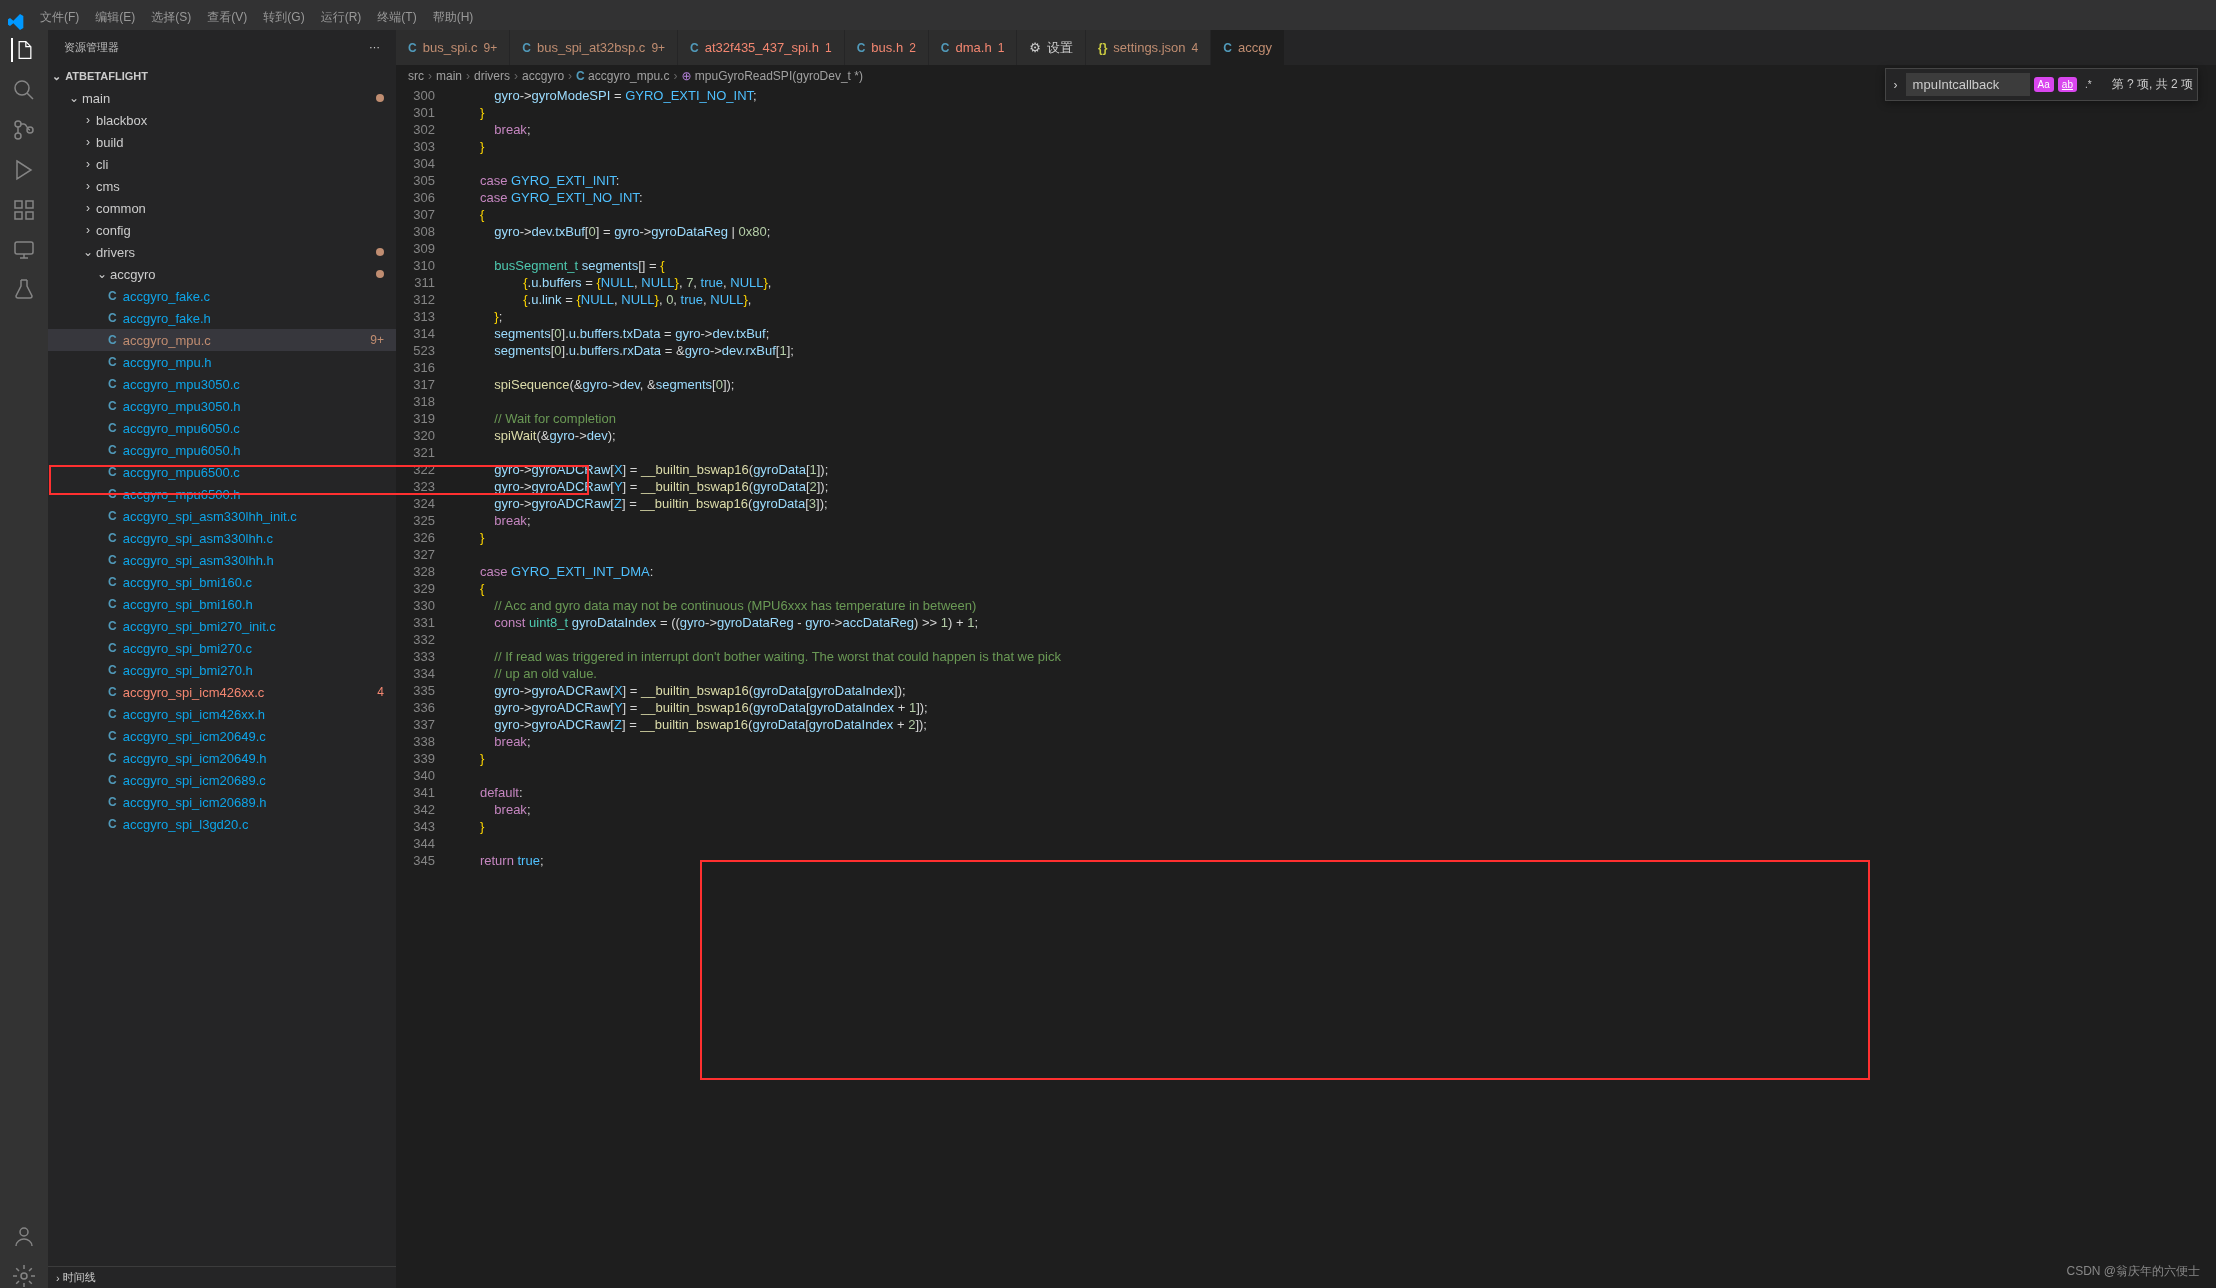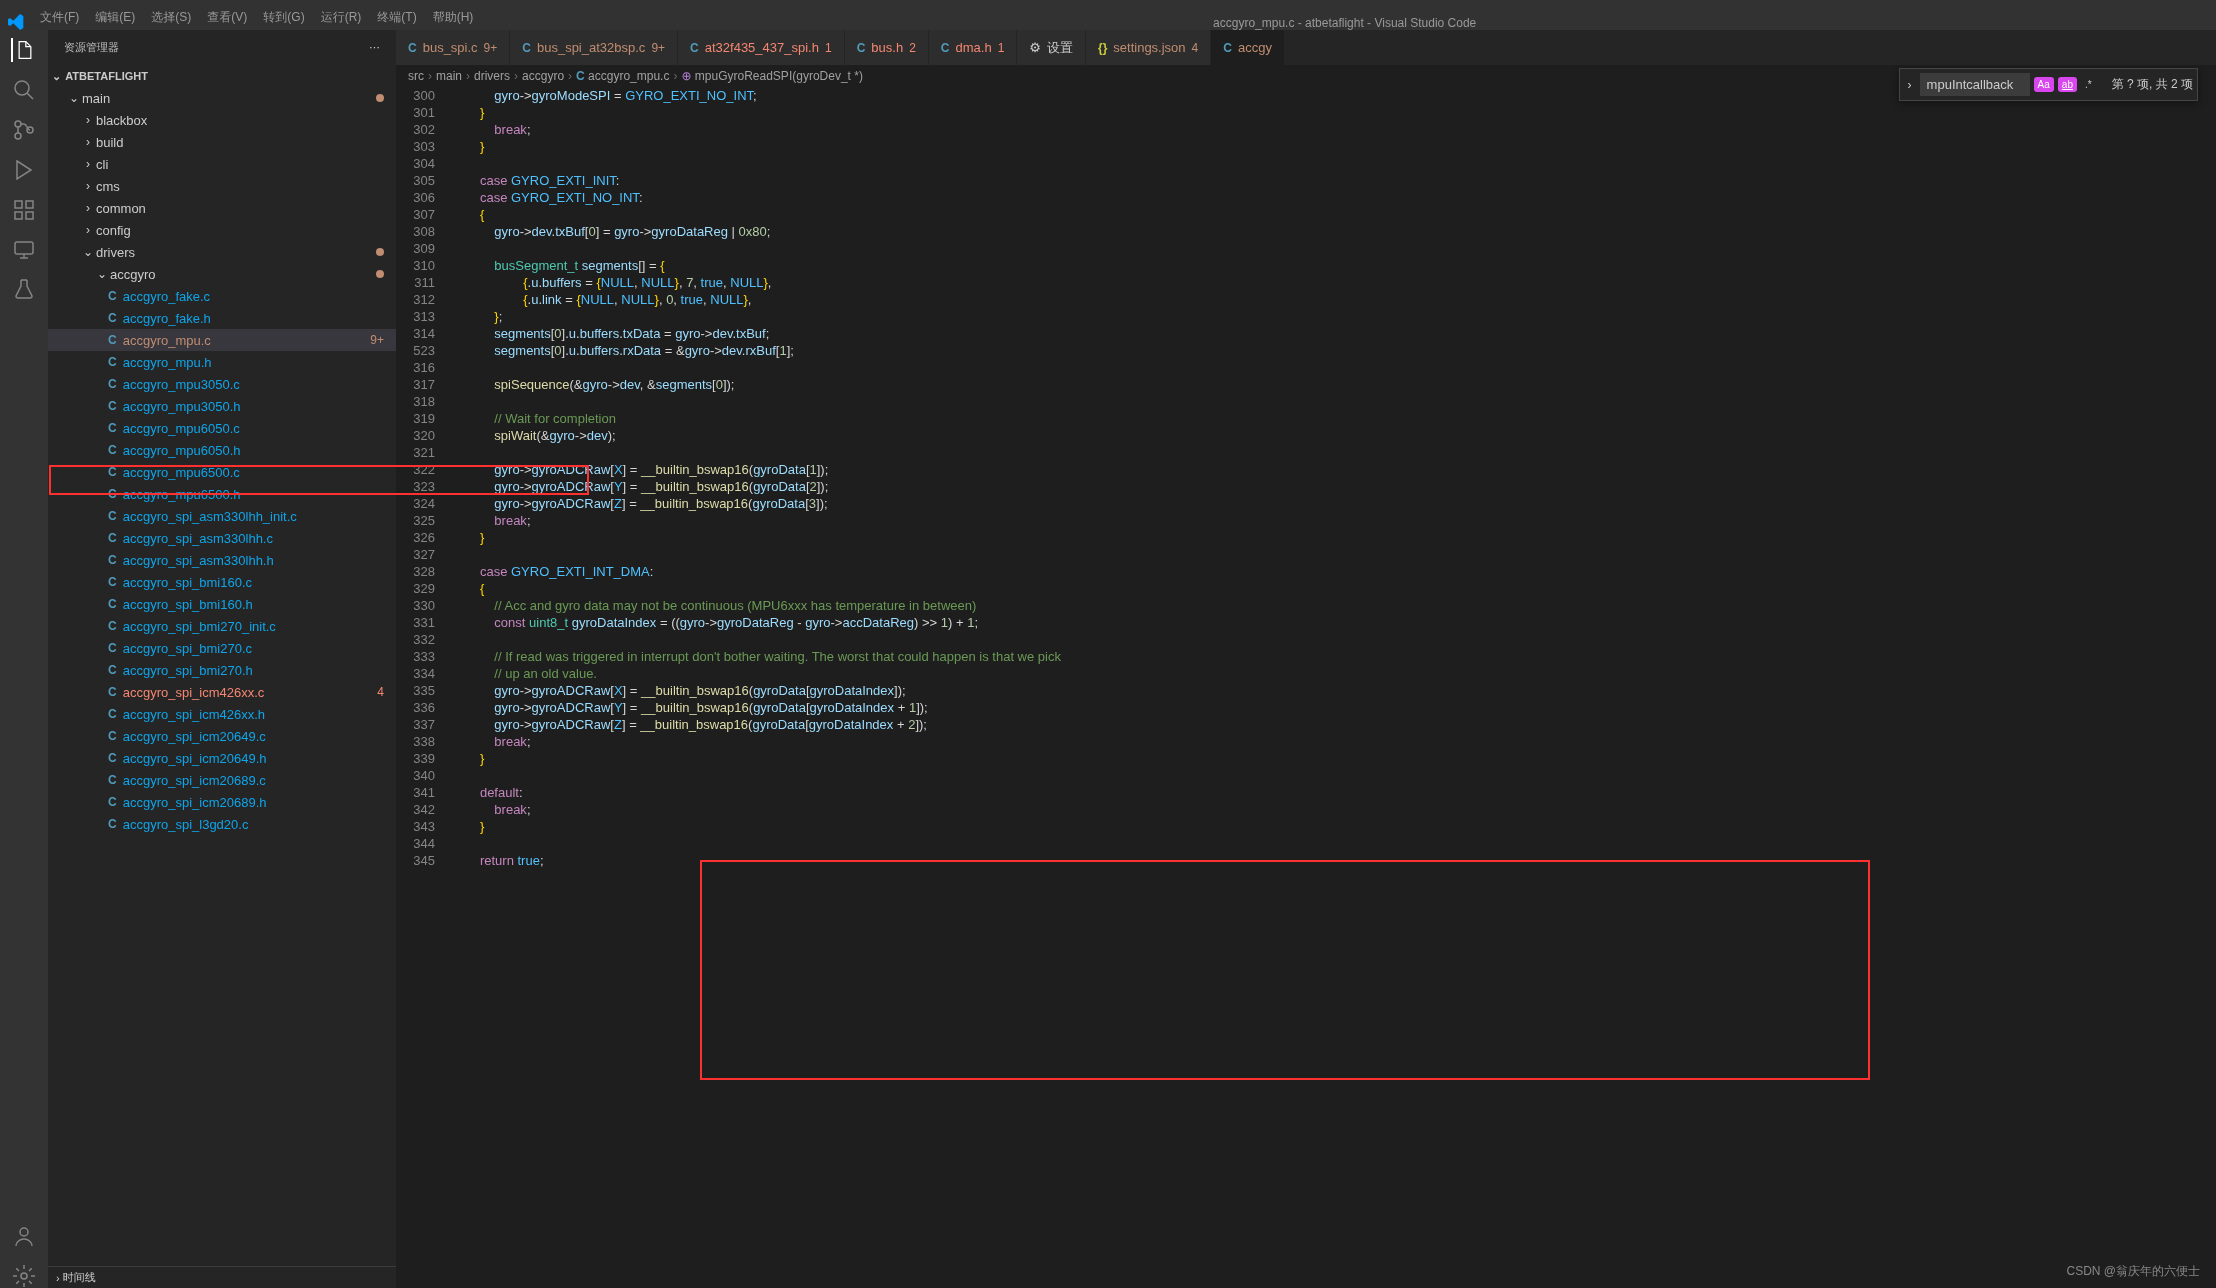--- a/index.html
+++ b/index.html
@@ -51,21 +51,21 @@
 .editor { flex: 1; display: flex; font-family: Consolas, monospace; font-size: 13px; line-height: 17px; position: relative; overflow: hidden; }
 .gutter { width: 55px; text-align: right; padding-right: 16px; color: #858585; user-select: none; }
 .gutter .ln { height: 17px; }
 .code { flex: 1; white-space: pre; color: #d4d4d4; position: relative; }
 .code .line { height: 17px; }
 .k { color: #c586c0; } .t { color: #4ec9b0; } .n { color: #b5cea8; }
 .f { color: #dcdcaa; } .v { color: #9cdcfe; } .c { color: #6a9955; } .cst { color: #4fc1ff; }
 .op { color: #d4d4d4; } .p { color: #d4d4d4; } .br { color: #ffd700; }
 .search-widget { position: absolute; top: 38px; right: 18px; background: #252526; border: 1px solid #454545; display: flex; align-items: center; height: 33px; padding: 0 4px; gap: 4px; font-size: 12px; box-shadow: 0 2px 8px rgba(0,0,0,0.4); }
 .search-widget .expand { color: #ccc; padding: 0 4px; cursor: pointer; }
-.search-widget input { background: #3c3c3c; border: 1px solid #3c3c3c; color: #ccc; padding: 3px 6px; width: 110px; outline: none; font-size: 13px; }
+.search-widget input { background: #3c3c3c; border: 1px solid #3c3c3c; color: #ccc; padding: 3px 6px; width: 124px; outline: none; font-size: 13px; }
 .search-widget .opt { background: #d946ef; color: #fff; padding: 2px 4px; border-radius: 3px; font-size: 10px; cursor: pointer; }
 .search-widget .opt.off { background: transparent; color: #ccc; }
 .search-widget .result { color: #ccc; margin-left: 12px; }
 .watermark { position: absolute; bottom: 8px; right: 16px; color: #888; font-size: 12px; }
 </style>
 </head>
 <body>
 
 <div class="titlebar">
   <svg class="logo" viewBox="0 0 24 24">
@@ -74,21 +74,20 @@
   <div class="menus" id="menus">
       <div class="menu-item">文件(F)</div>
       <div class="menu-item">编辑(E)</div>
       <div class="menu-item">选择(S)</div>
       <div class="menu-item">查看(V)</div>
       <div class="menu-item">转到(G)</div>
       <div class="menu-item">运行(R)</div>
       <div class="menu-item">终端(T)</div>
       <div class="menu-item">帮助(H)</div>
     </div>
-  <div class="title">accgyro_mpu.c - atbetaflight - Visual Studio Code</div>
 </div>
 
 <div class="main">
   <div class="activity-bar">
     <div class="icon active">
         <svg width="24" height="24" viewBox="0 0 24 24" fill="none" stroke="currentColor" stroke-width="1.5">
           <path d="M13 2H5v20h14V8l-6-6z"></path>
           <path d="M13 2v6h6"></path>
         </svg>
       </div>

